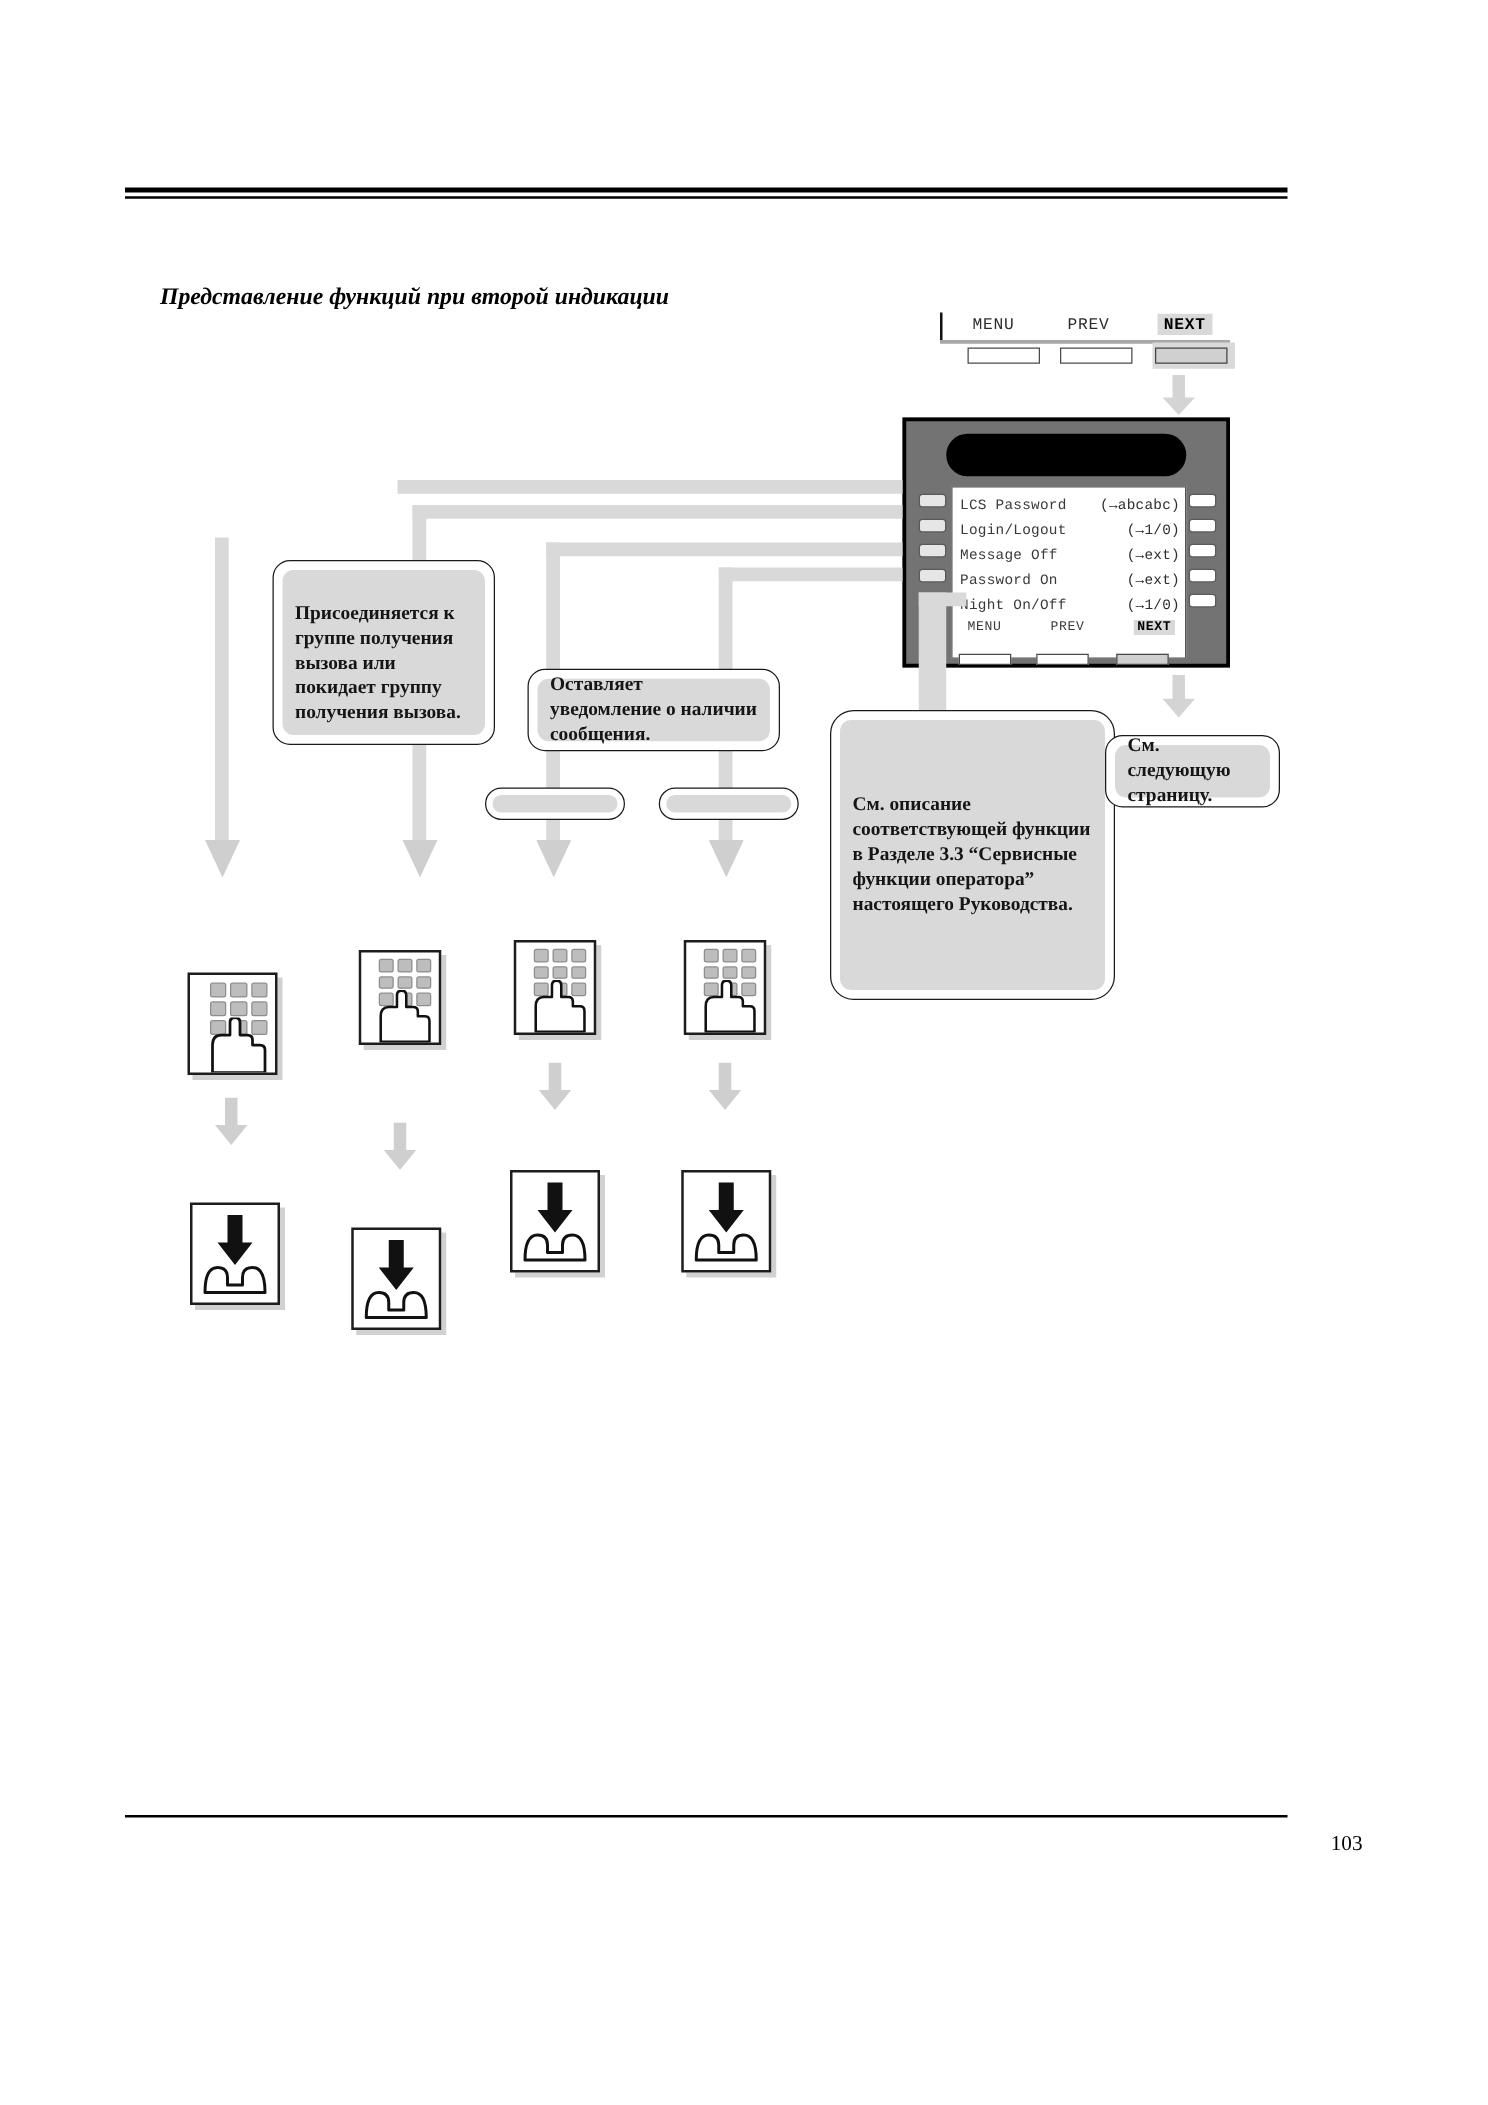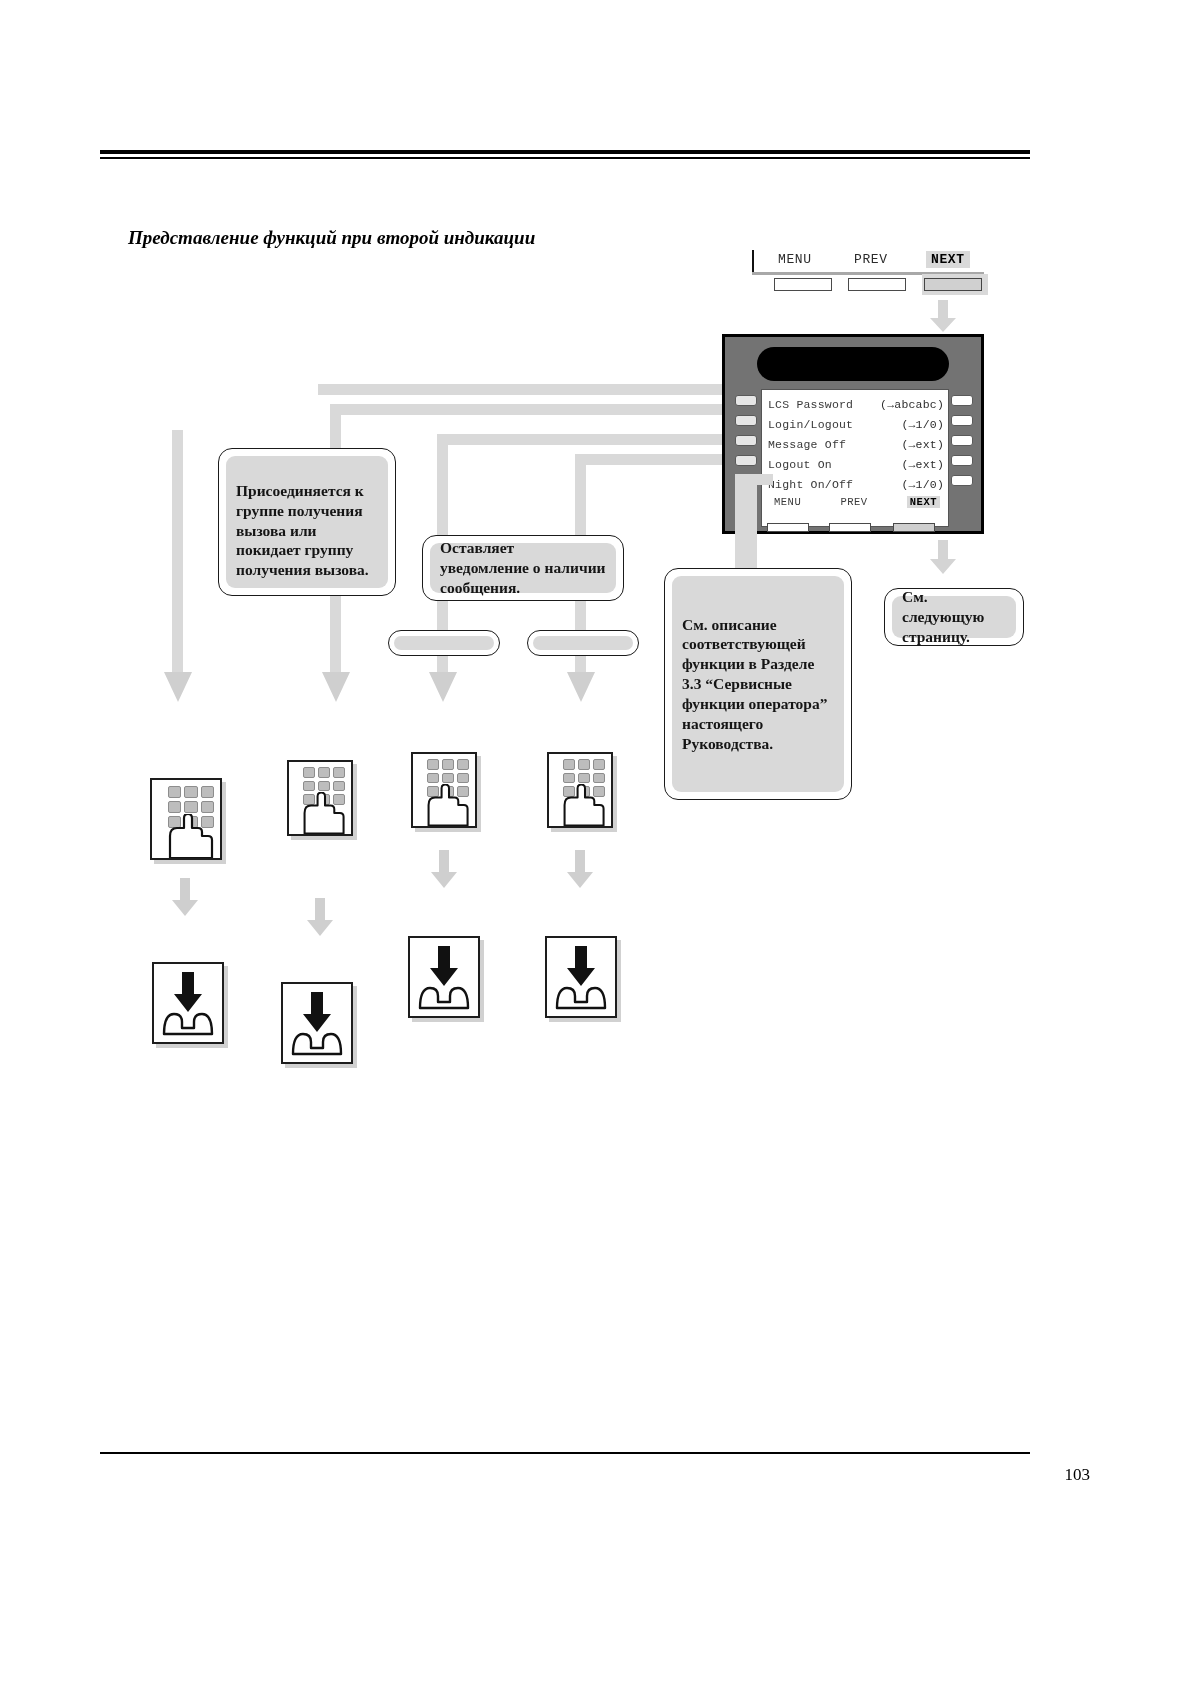--- a/index.html
+++ b/index.html
@@ -185,21 +185,21 @@
       </div>
       <div class="row">
         <span>Login/Logout</span>
         <span class="val">(→1/0)</span>
       </div>
       <div class="row">
         <span>Message Off</span>
         <span class="val">(→ext)</span>
       </div>
       <div class="row">
-        <span>Logout On</span>
+        <span>Password On</span>
         <span class="val">(→ext)</span>
       </div>
       <div class="row">
         <span>Night On/Off</span>
         <span class="val">(→1/0)</span>
       </div>
       <div class="softrow">
         <span>MENU</span>
         <span>PREV</span>
         <span class="b">NEXT</span>
@@ -256,21 +256,21 @@
       <div class="txt">Присоединяется к группе получения вызова или покидает группу получения вызова.</div>
     </div>
   </div>
 
   <div class="callout" style="left:422px;top:535px;width:202px;height:66px;">
     <div class="inner mid">
       <div class="txt">Оставляет уведомление о наличии сообщения.</div>
     </div>
   </div>
 
-  <div class="callout" style="left:664px;top:568px;width:188px;height:232px;">
+  <div class="callout" style="left:664px;top:568px;width:228px;height:232px;border-radius:19px;">
     <div class="inner mid">
       <div class="txt">См. описание соответствующей функции в Разделе 3.3 “Сервисные функции оператора” настоящего Руководства.</div>
     </div>
   </div>
 
   <div class="callout" style="left:884px;top:588px;width:140px;height:58px;">
     <div class="inner mid">
       <div class="txt">См. следующую страницу.</div>
     </div>
   </div>

